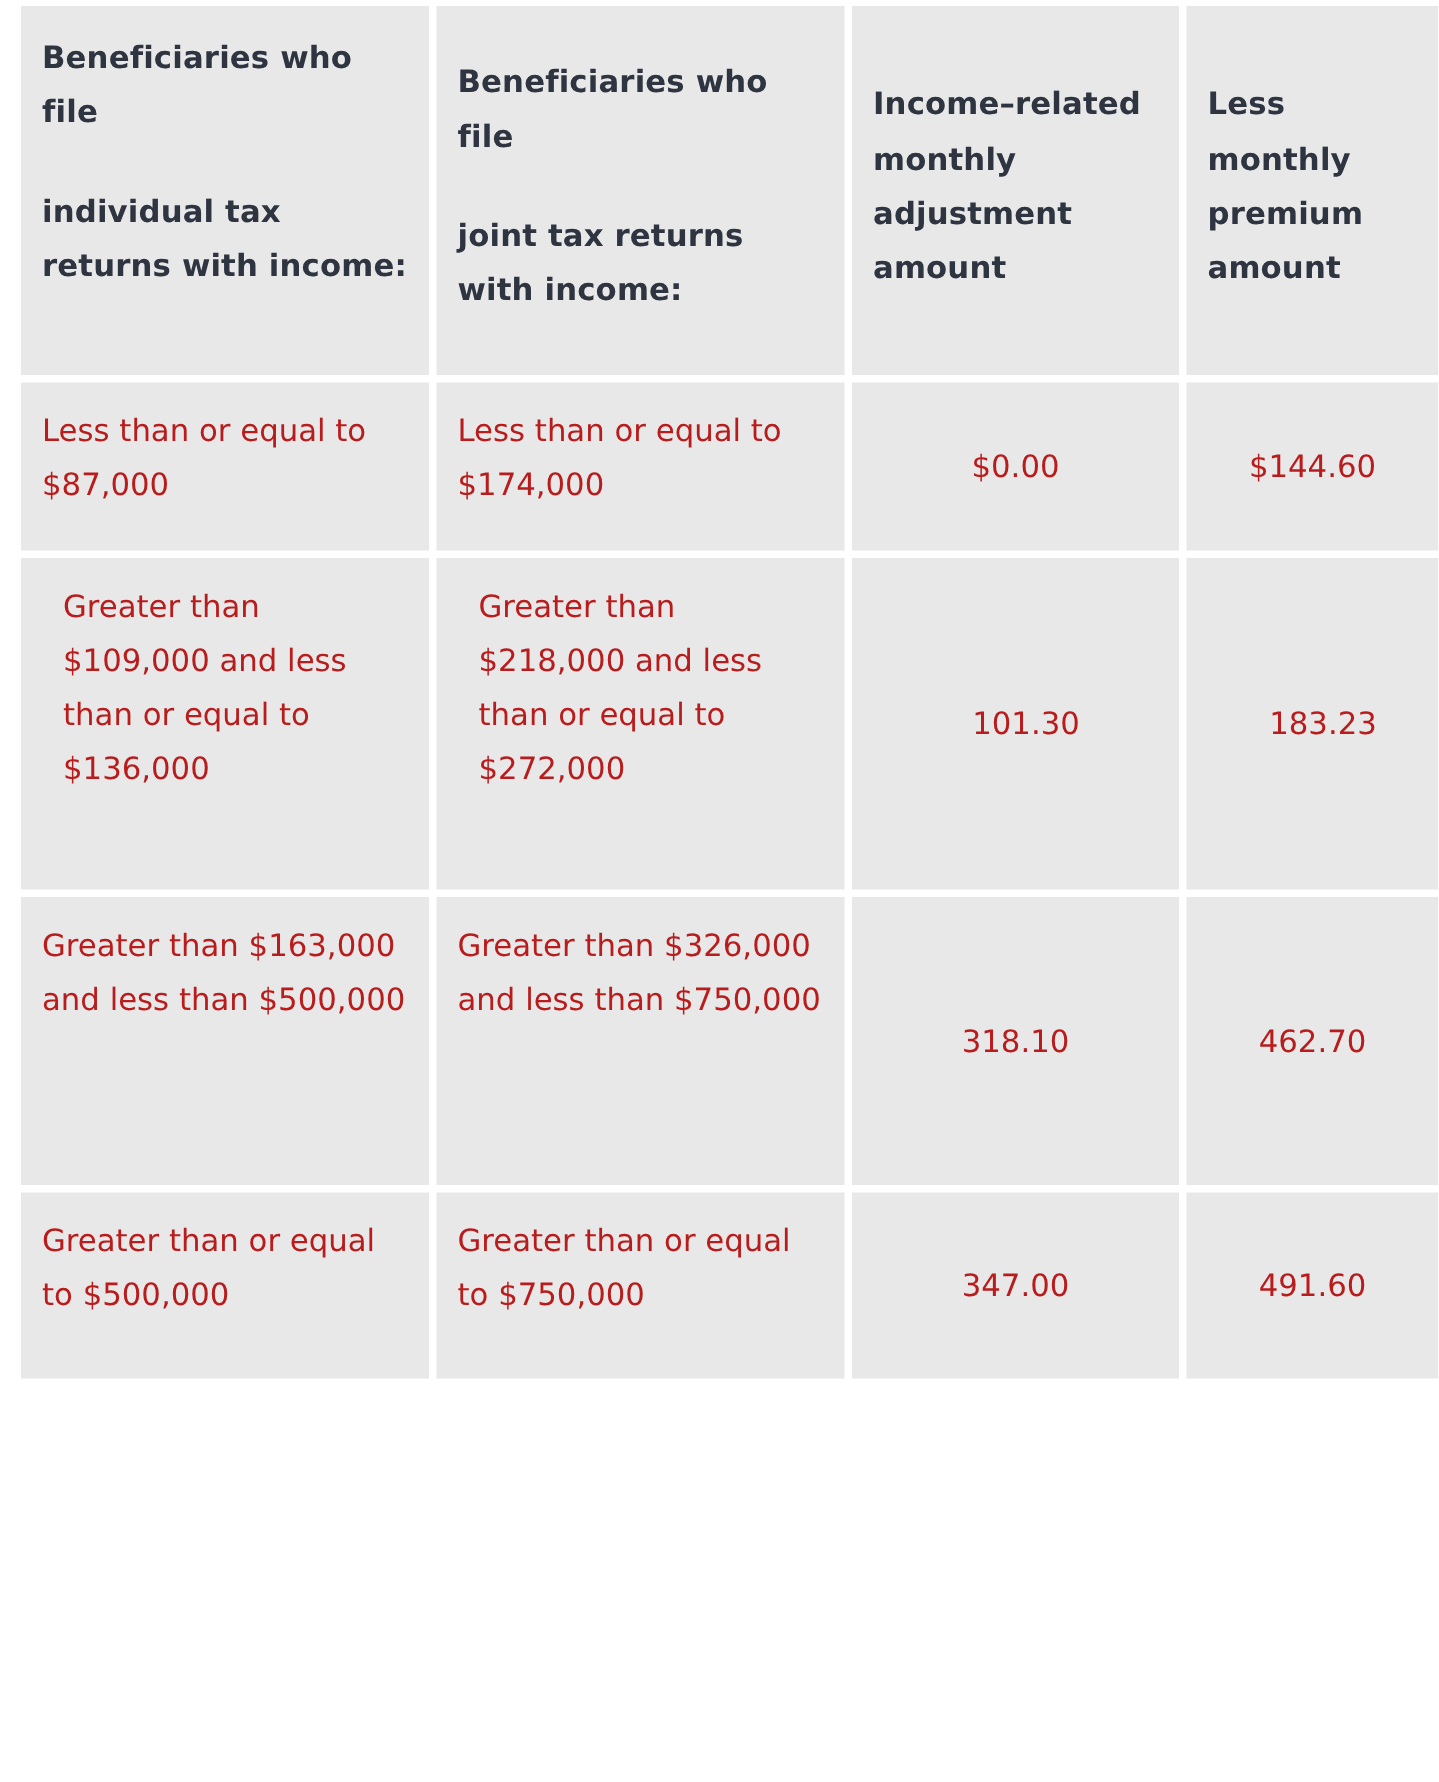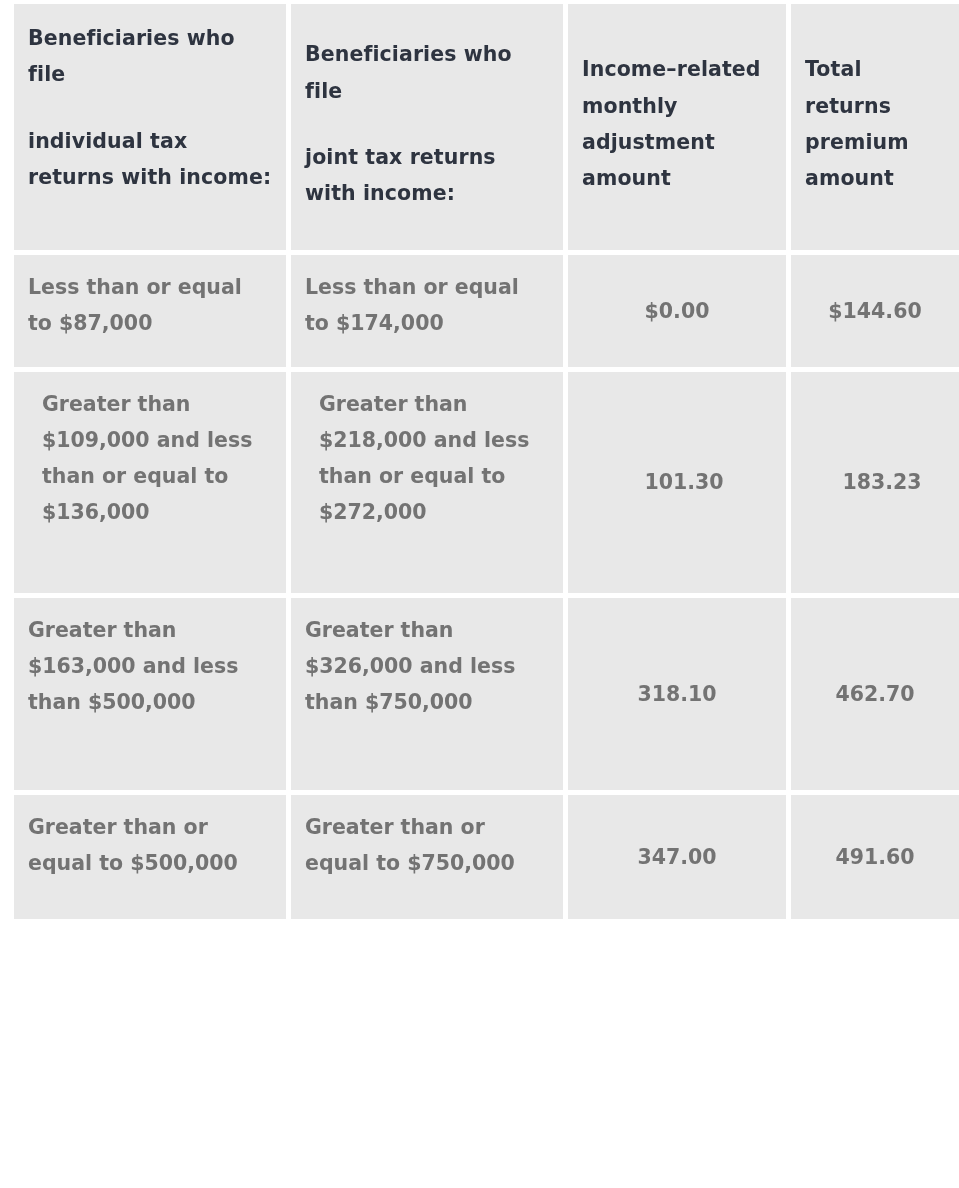--- a/index.html
+++ b/index.html
@@ -58,24 +58,24 @@
   th.head-cell .head-gap {
     display: block;
     height: 30px;
   }
 
   td.body-cell {
     background: #e8e8e8;
     padding: 14px 14px 14px 14px;
     text-align: left;
     vertical-align: top;
-    font-weight: bold;
+    font-weight: normal;
     font-size: 20.5px;
     line-height: 1.76;
-    color: #737373;
+    color: #b91c1c;
     box-sizing: border-box;
   }
   td.body-cell.value {
     vertical-align: middle;
     text-align: center;
   }
 
   tr.r1 td.body-cell { height: 112px; }
   tr.r2 td.body-cell { height: 184px; }
   tr.r3 td.body-cell { height: 221px; padding-left: 28px; }
@@ -103,21 +103,21 @@
         </th>
         <th class="head-cell mid">
           <span class="head-block">Beneficiaries who file</span>
           <span class="head-gap"></span>
           <span class="head-block">joint tax returns with income:</span>
         </th>
         <th class="head-cell mid">
           <span class="head-block">Income–related monthly adjustment amount</span>
         </th>
         <th class="head-cell mid">
-          <span class="head-block">Total returns premium amount</span>
+          <span class="head-block">Less monthly premium amount</span>
         </th>
       </tr>
     </thead>
     <tbody>
       <tr class="r1">
         <td class="body-cell">Less than or equal to $87,000</td>
         <td class="body-cell">Less than or equal to $174,000</td>
         <td class="body-cell value">$0.00</td>
         <td class="body-cell value">$144.60</td>
       </tr>

